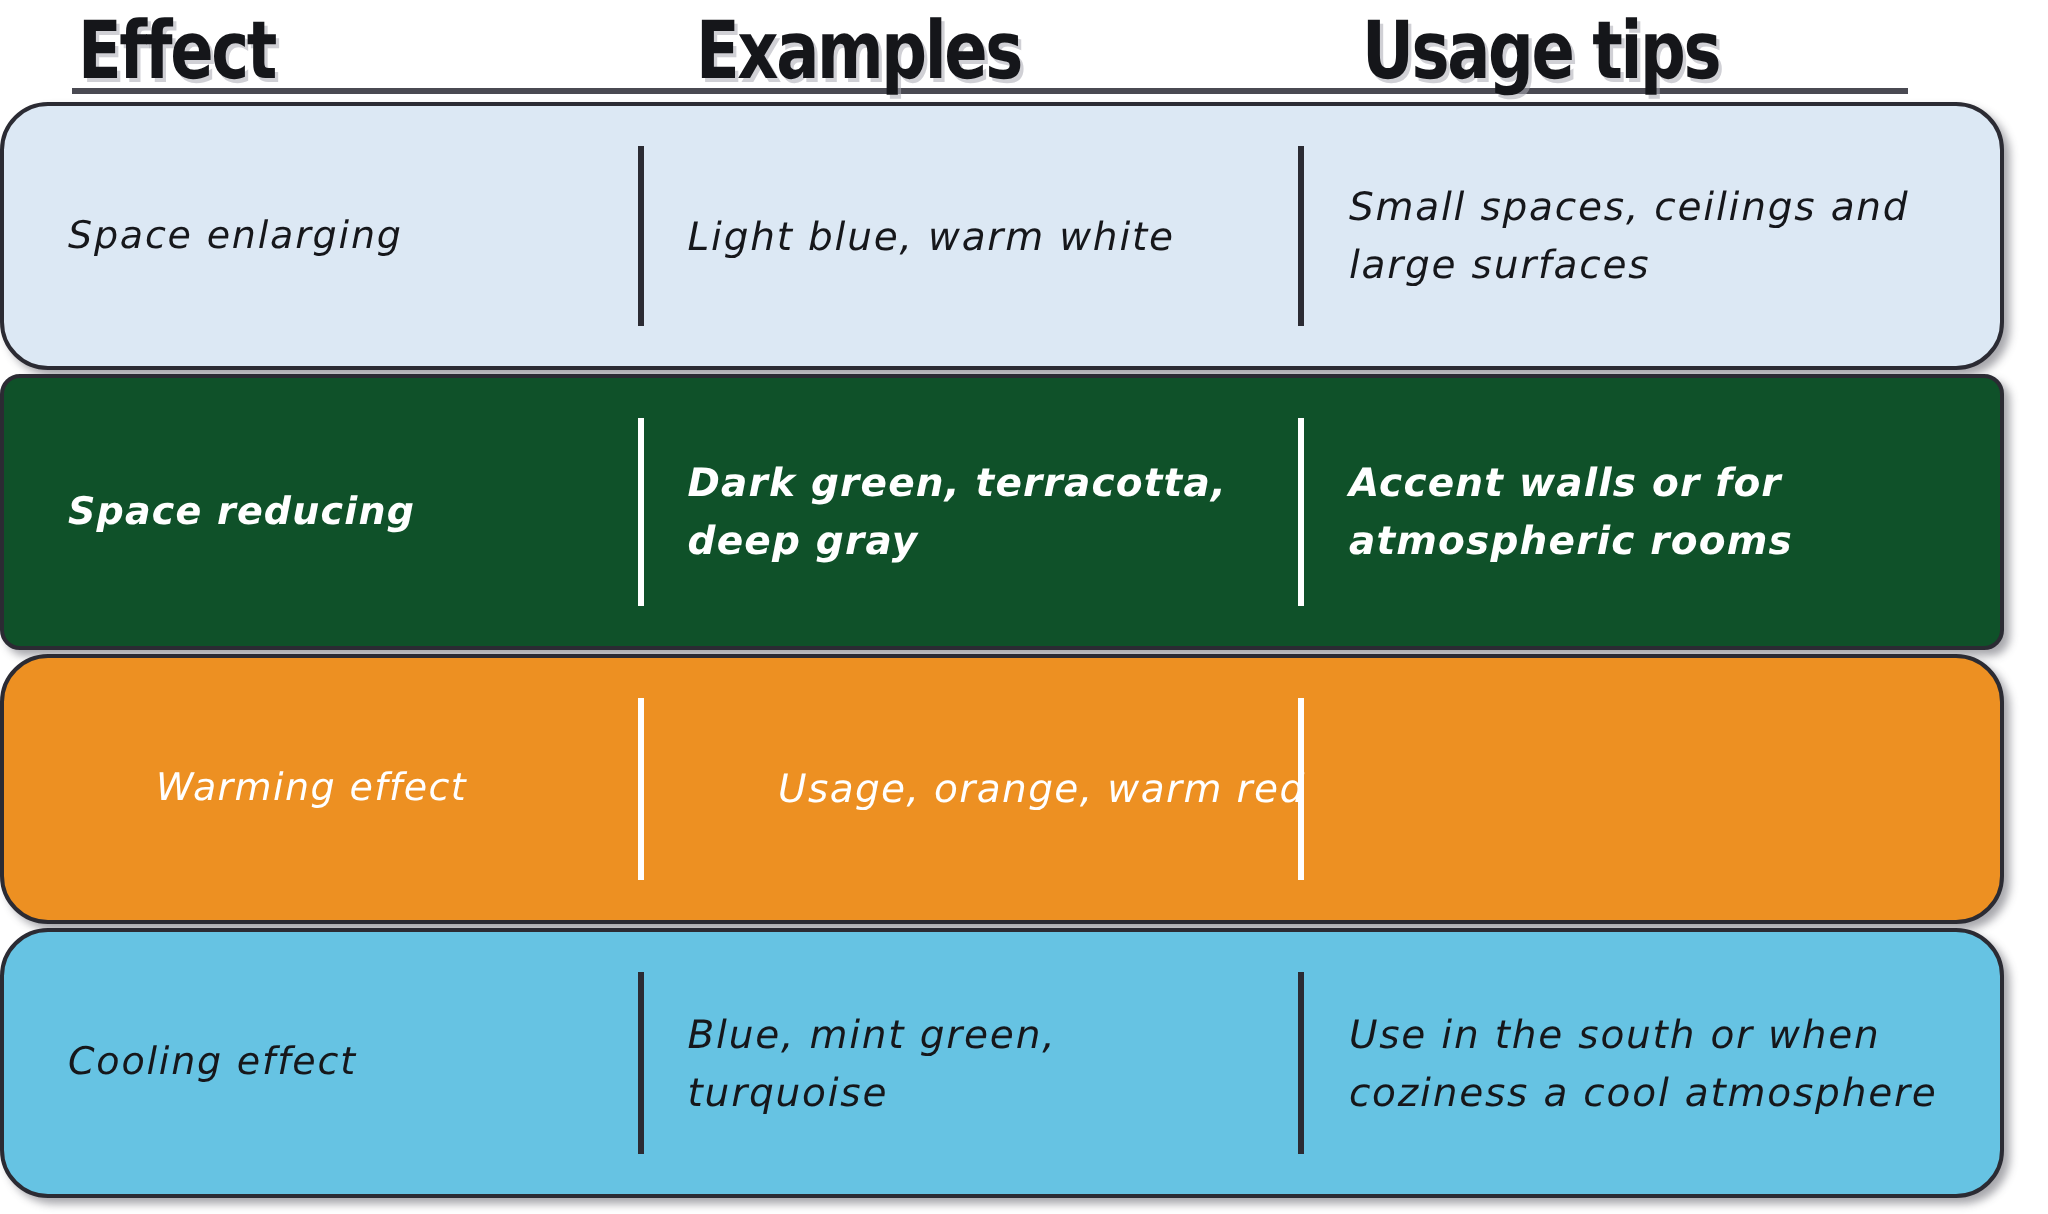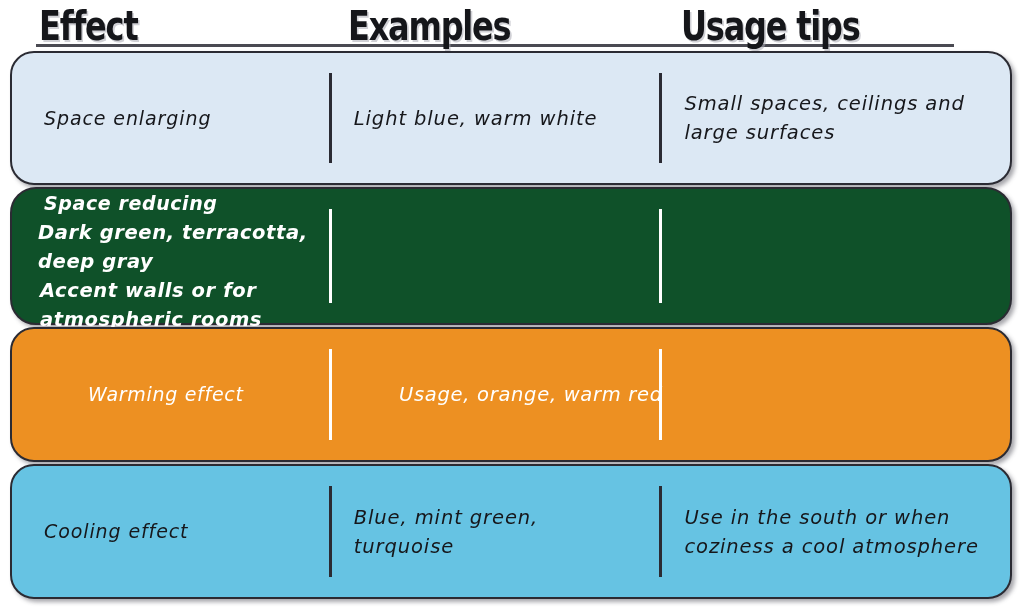--- a/index.html
+++ b/index.html
@@ -49,31 +49,31 @@
     white-space: nowrap;
     text-shadow: 2px 2px 0 rgba(170,170,178,0.55);
   }
   .hdr-effect   { left: 39px; }
   .hdr-examples { left: 348px; }
   .hdr-usage    { left: 681px; }
 
   
   .row {
     position: absolute;
-    left: 10px;
+    left: 0;
     width: 1002px;
     border: 2px solid #2b2b33;
     border-radius: 22px;
     display: flex;
     align-items: stretch;
     box-shadow: 3px 3px 4px rgba(60,60,70,0.45);
   }
 
   .row.r1 { top: 51px;  height: 134px; background: #dce8f4; border-radius: 24px; }
-  .row.r2 { top: 187px; height: 138px; background: #0f5129; border-radius: 26px; flex-direction: column; }
+  .row.r2 { top: 187px; height: 138px; background: #0f5129; border-radius: 10px; }
   .row.r3 { top: 327px; height: 135px; background: #ed9022; border-radius: 24px; padding-left: 44px; }
   .row.r4 { top: 464px; height: 135px; background: #66c3e3; border-radius: 24px; }
 
   .cell {
     position: relative;
     display: flex;
     align-items: center;
     padding: 0 18px;
   }
   .cell.c-effect   { width: 317px; padding-left: 32px; }

